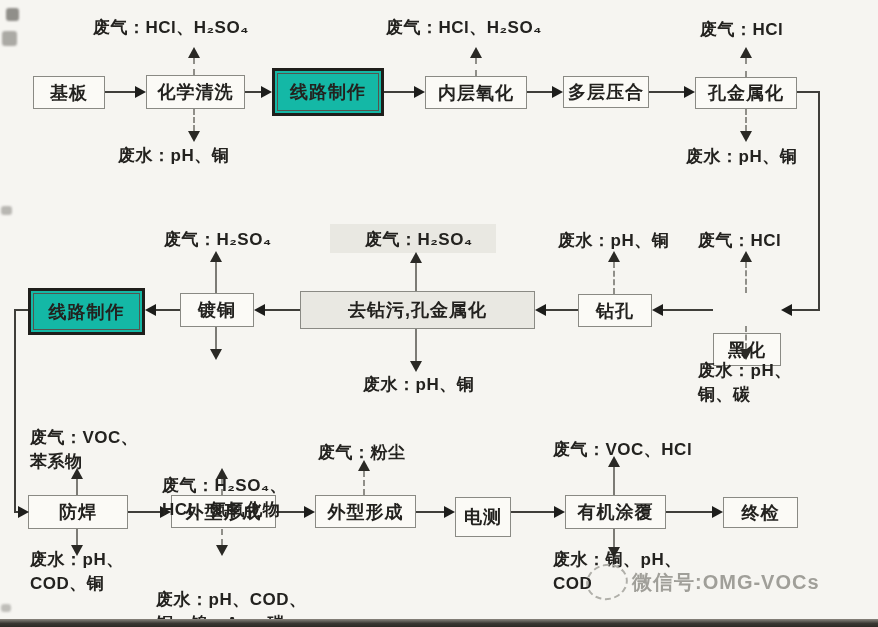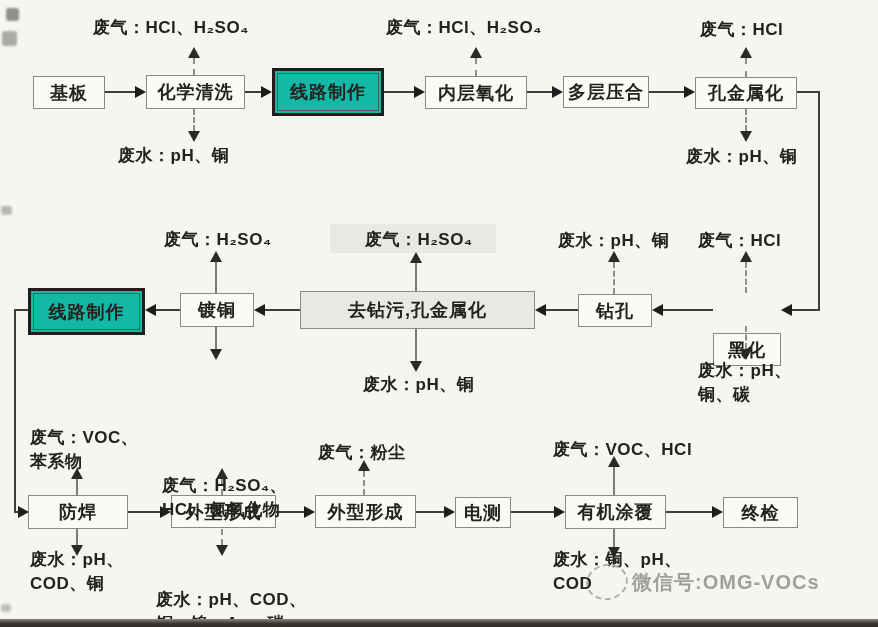--- a/index.html
+++ b/index.html
@@ -98,21 +98,21 @@
 
   <div class="box" style="left:28px;top:495px;width:100px;height:34px;">
     <span>防焊</span>
   </div>
   <div class="box" style="left:171px;top:495px;width:105px;height:33px;">
     <span>外型形成</span>
   </div>
   <div class="box" style="left:315px;top:495px;width:101px;height:33px;">
     <span>外型形成</span>
   </div>
-  <div class="box" style="left:455px;top:497px;width:56px;height:31px;text-align:right;">
+  <div class="box" style="left:455px;top:497px;width:56px;height:40px;text-align:right;">
     <span>电测</span>
   </div>
   <div class="box" style="left:565px;top:495px;width:101px;height:34px;">
     <span>有机涂覆</span>
   </div>
   <div class="box" style="left:723px;top:497px;width:75px;height:31px;">
     <span>终检</span>
   </div>
 
   <div class="hline" style="left:105px;top:91px;width:30px;"></div>

